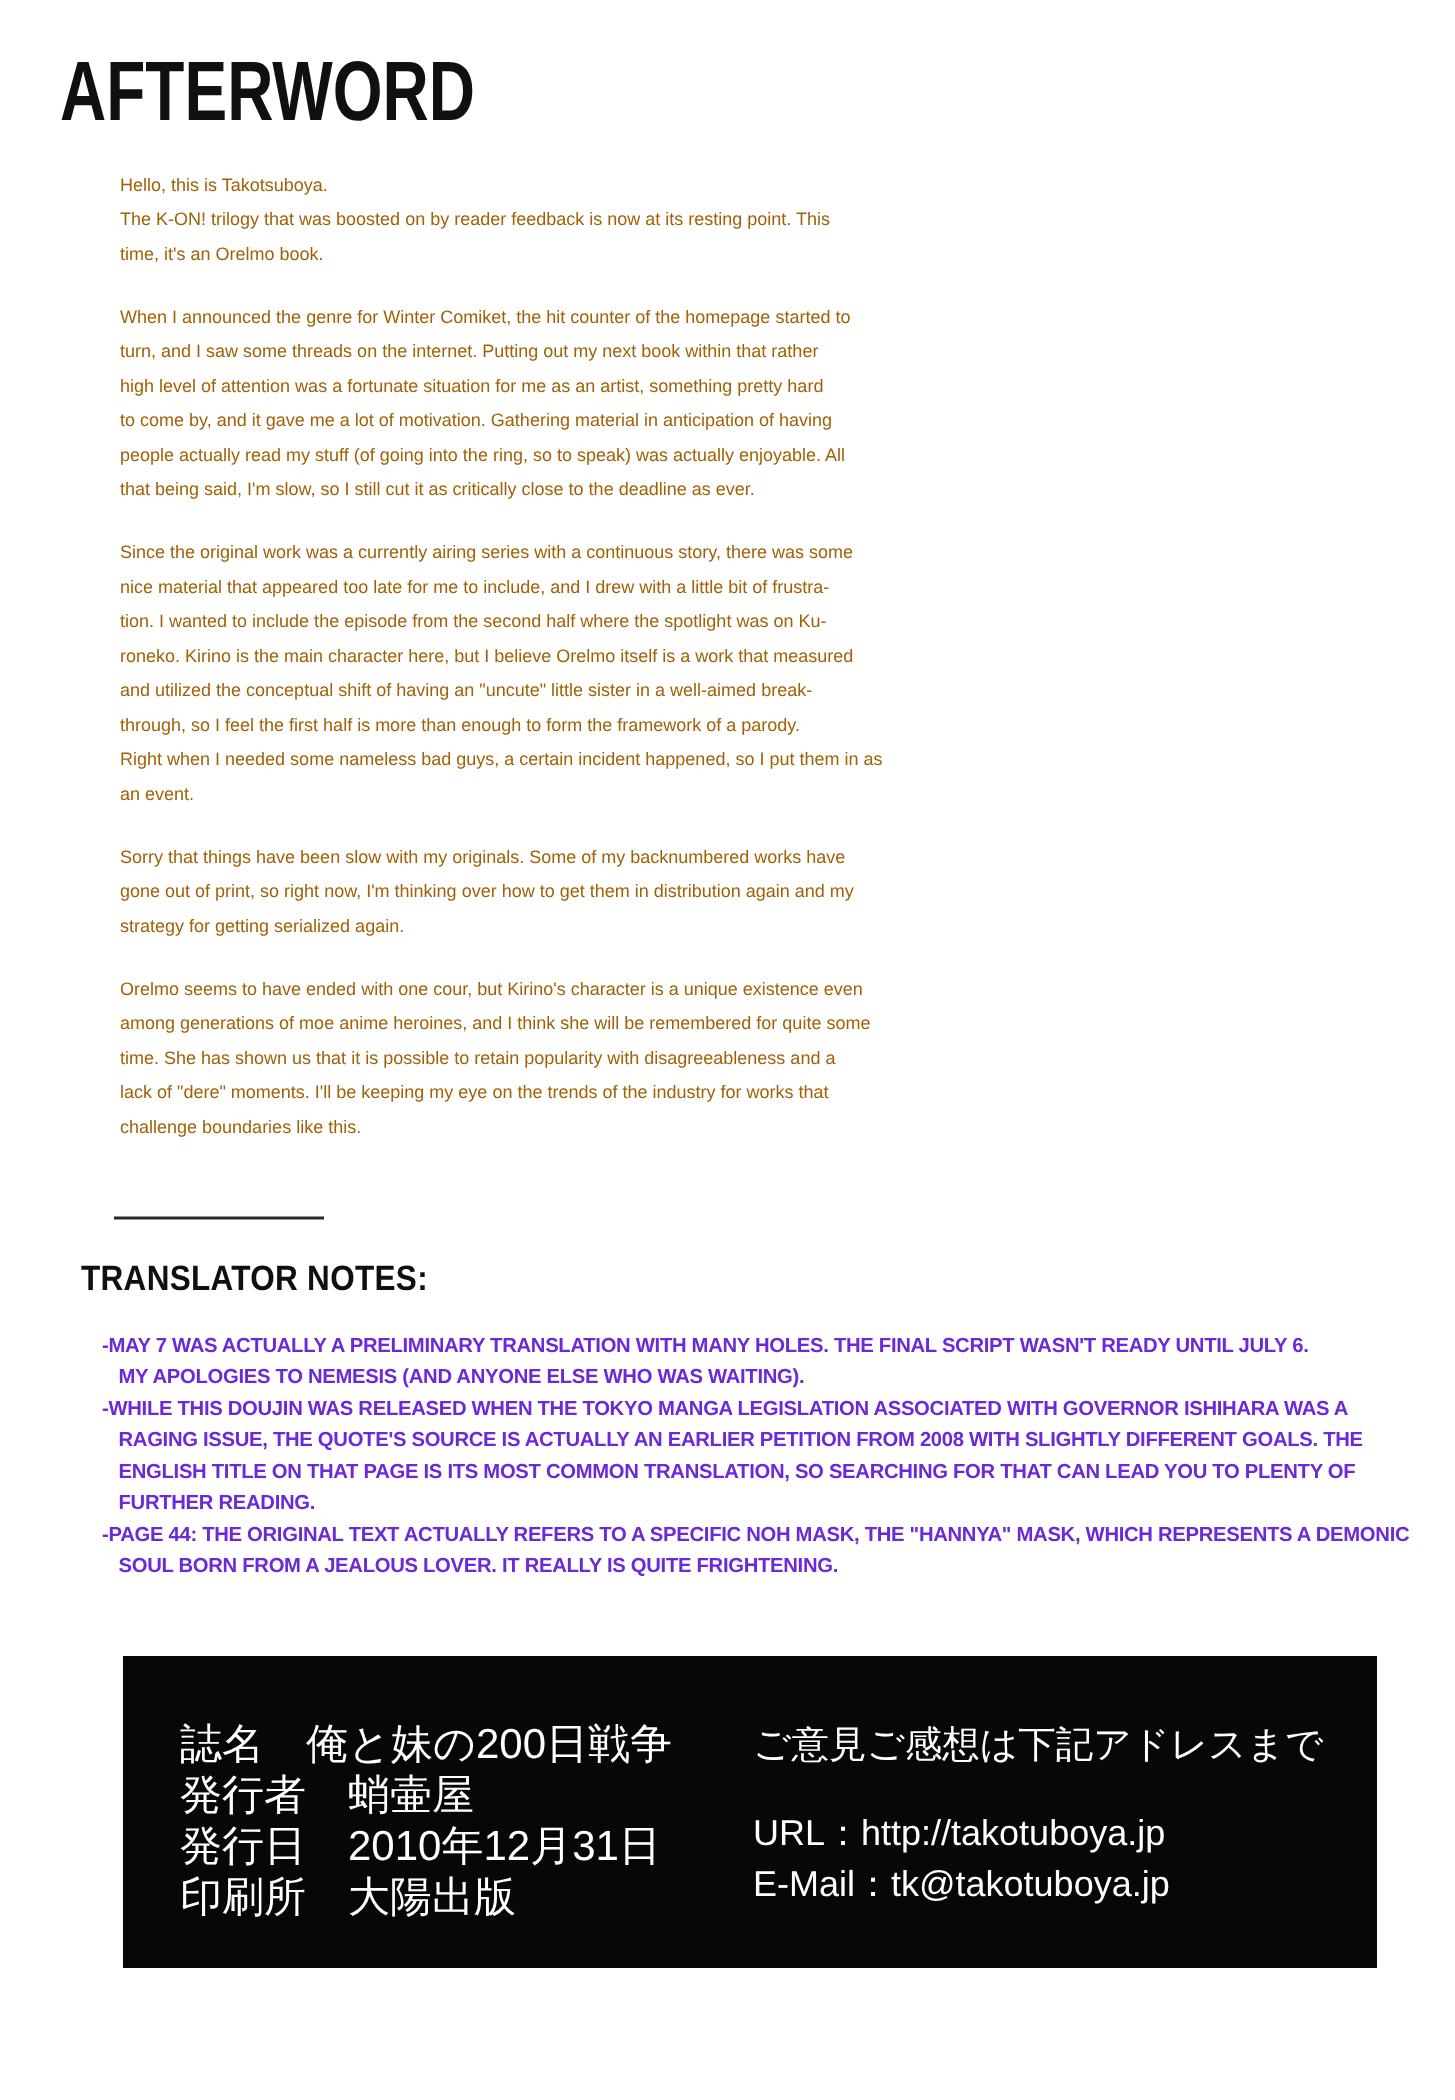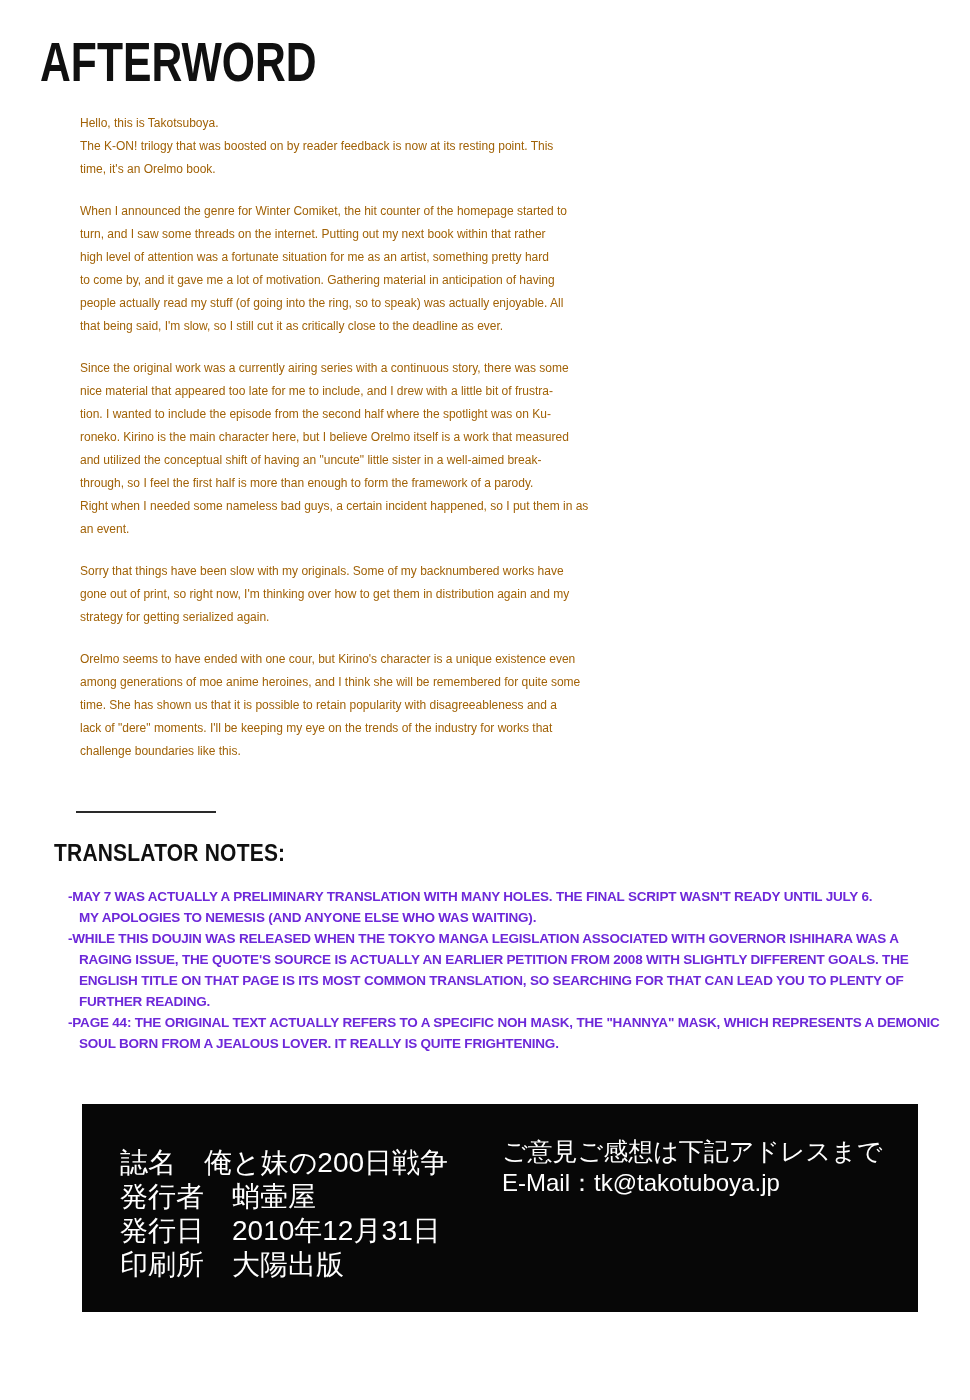--- a/index.html
+++ b/index.html
@@ -88,21 +88,21 @@
   }
   .colophon-left {
     padding: 42px 0 0 38px;
     width: 420px;
     font-size: 28px;
     line-height: 34px;
     font-weight: 400;
     white-space: nowrap;
   }
   .colophon-right {
-    padding-top: 32px;
+    padding-top: 44px;
     width: 400px;
     white-space: nowrap;
   }
   .colophon-right .feedback-heading {
     font-size: 25px;
     line-height: 30px;
   }
   .colophon-right .contact-line {
     font-size: 24px;
     line-height: 34px;
@@ -161,17 +161,18 @@
 
   <div class="colophon">
     <div class="colophon-left">
       <div>誌名　俺と妹の200日戦争</div>
       <div>発行者　蛸壷屋</div>
       <div>発行日　2010年12月31日</div>
       <div>印刷所　大陽出版</div>
     </div>
     <div class="colophon-right">
       <div class="feedback-heading">ご意見ご感想は下記アドレスまで</div>
+      <div class="contact-line first">URL：http://takotuboya.jp</div>
       <div class="contact-line">E-Mail：tk@takotuboya.jp</div>
     </div>
   </div>
 
 </div>
 
 </body></html>

